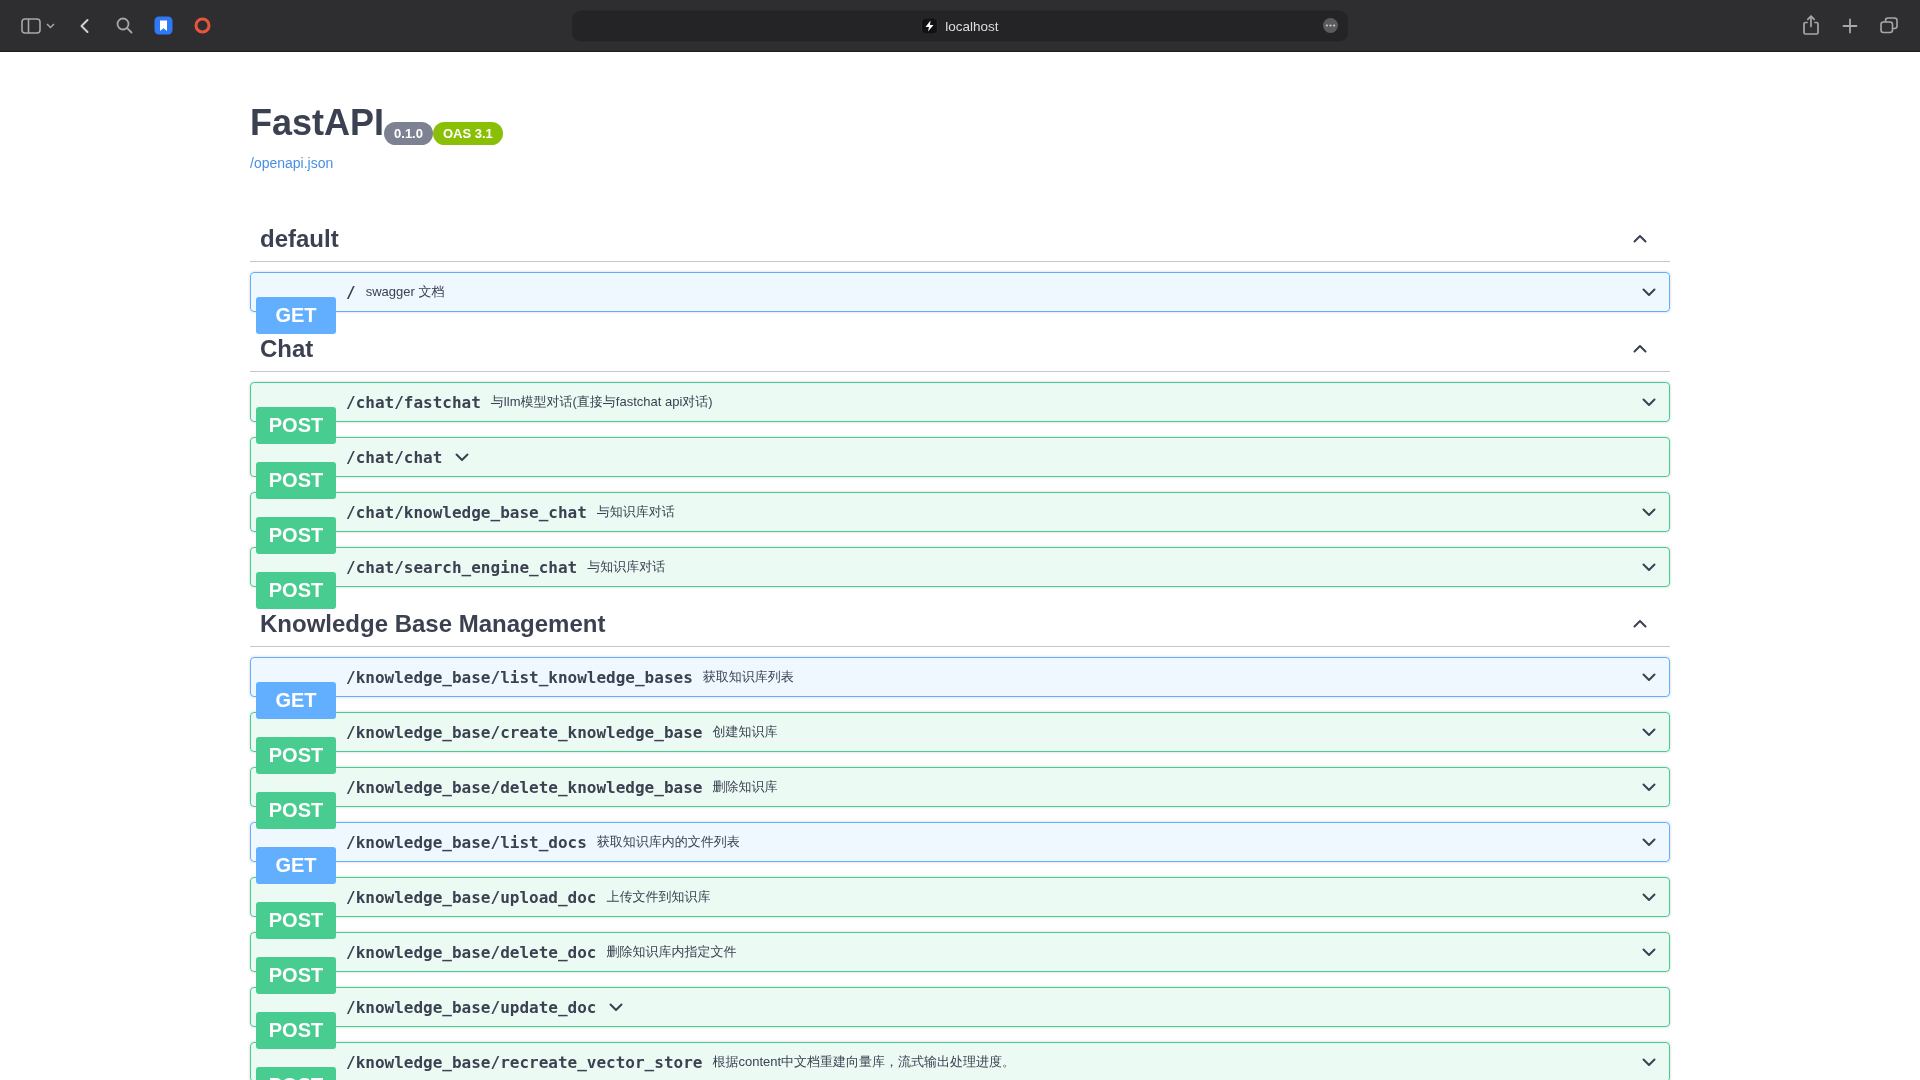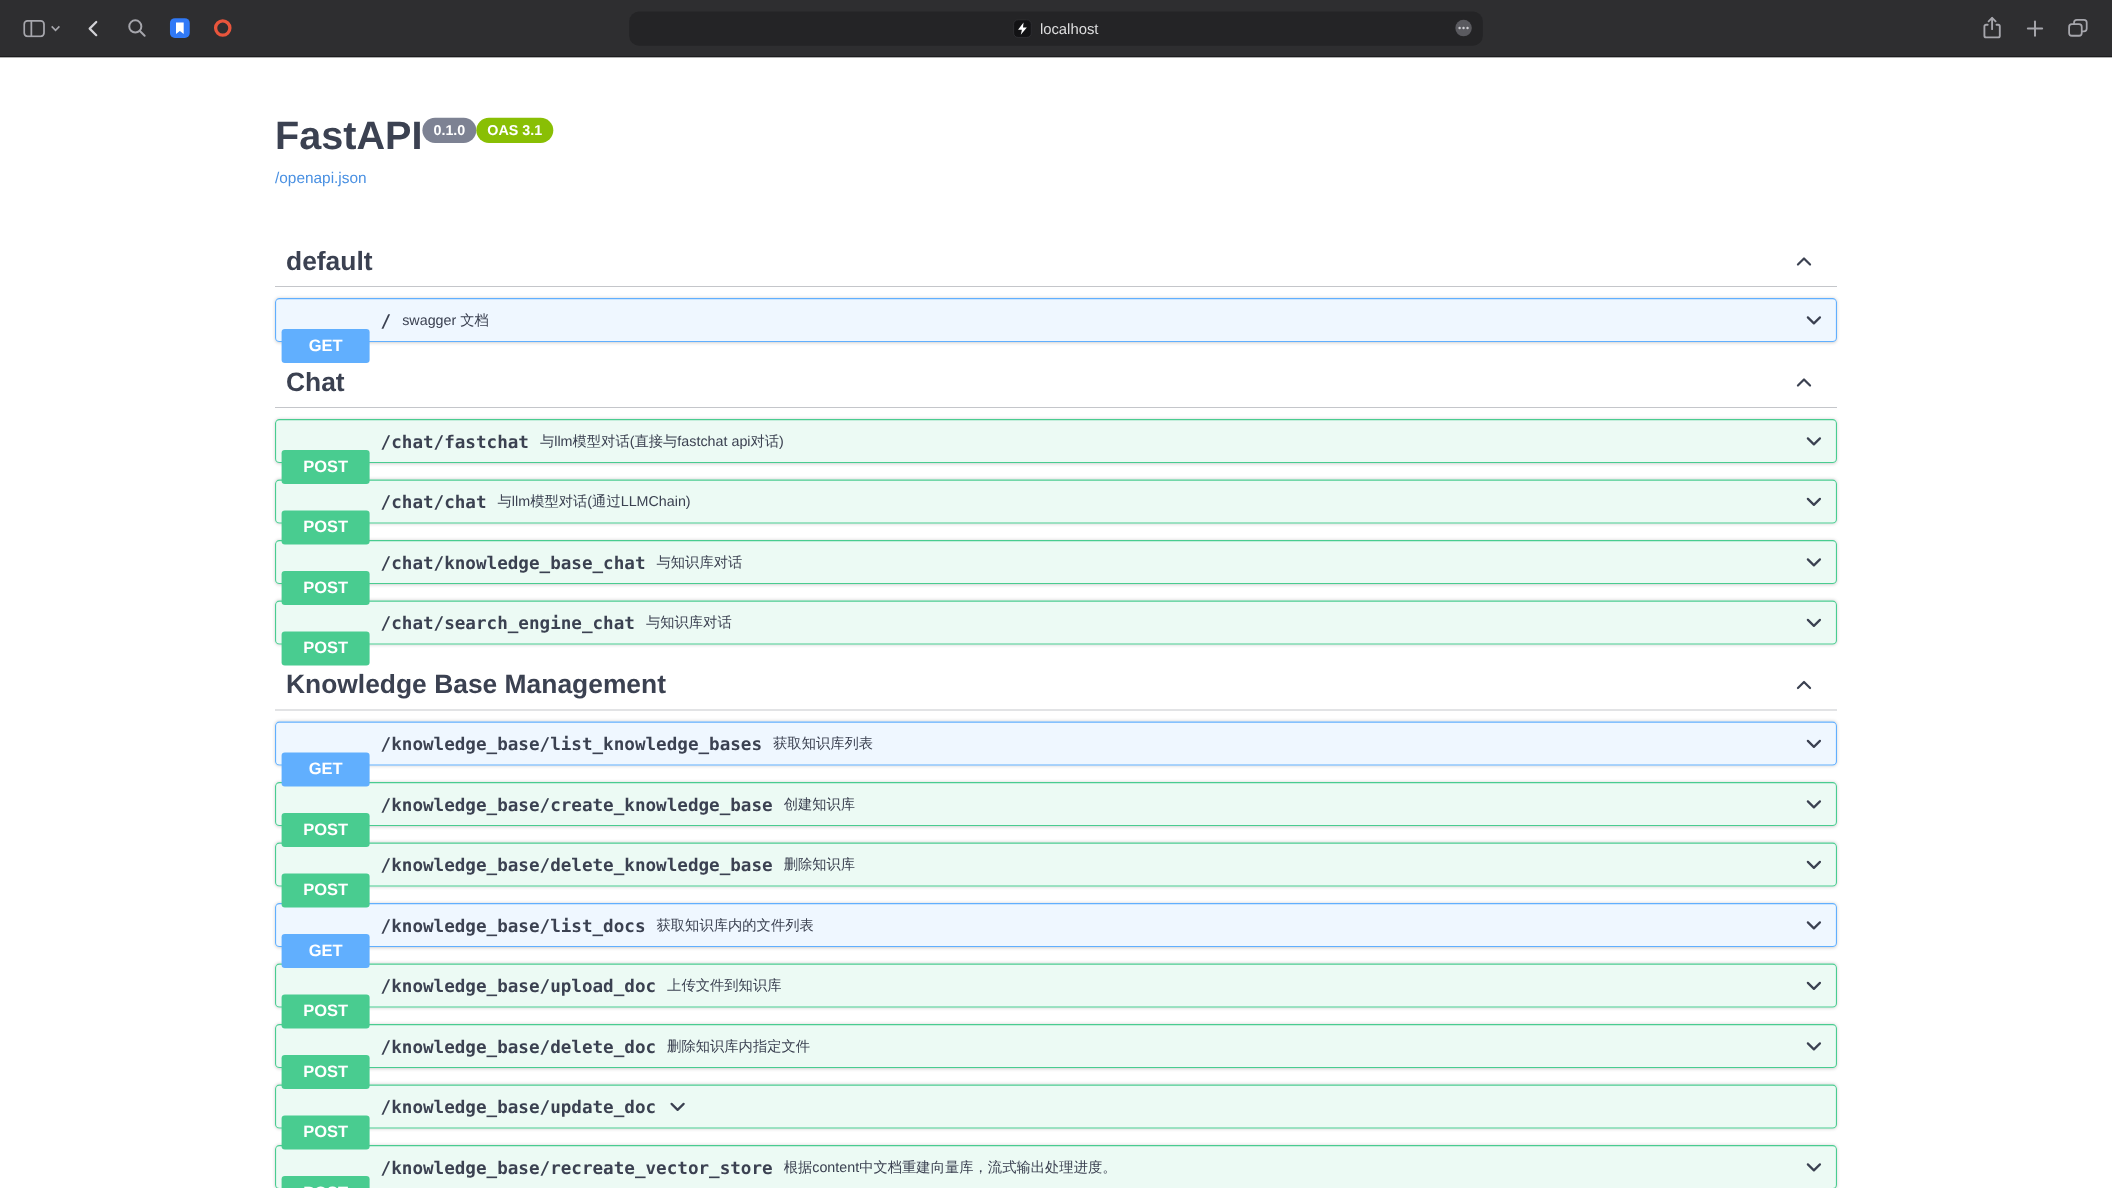--- a/index.html
+++ b/index.html
@@ -46,21 +46,21 @@
 
   
   .swagger-wrapper { max-width: 1460px; margin: 0 auto; padding: 0 20px; color: #3b4151; }
   .info { margin: 50px 0 45px; }
   .api-title-row {
     display: flex; align-items: flex-start; 
     font-size: 36px; font-weight: 700; color: #3b4151; line-height: 1.15;
   }
   .pill {
     border-radius: 57px; color: #fff; font-size: 13px; font-weight: 600;
-    padding: 5px 10px; margin-top: 5px; display: inline-block; line-height: 1;
+    padding: 5px 10px; margin-top: 20px; display: inline-block; line-height: 1;
   }
   .pill.version { background: #7d8293; }
   .pill.oas { background: #89bf04; font-weight: 700; }
   .spec-link {
     display: inline-block; margin-top: 10px;
     color: #4990e2; font-size: 14px; text-decoration: none; cursor: pointer;
   }
 
   .api-section { margin-bottom: 0; }
   .section-header {
@@ -75,21 +75,21 @@
   .endpoint {
     display: flex; align-items: center;
     height: 40px; margin-bottom: 15px;
     border: 1px solid; border-radius: 4px;
     padding: 0 10px 0 5px;
     box-shadow: 0 0 3px rgba(0,0,0,.19);
     cursor: pointer;
   }
   .method {
     min-width: 80px; text-align: center; padding: 7px 0;
-    border-radius: 3px; color: #fff; font-size: 15px; font-weight: 700;
+    border-radius: 3px; color: #fff; font-size: 20px; font-weight: 700;
     font-family: "Liberation Sans", sans-serif; border: none; margin-top: 47px;
   }
   .path {
     font-family: "DejaVu Sans Mono", monospace;
     font-size: 16px; font-weight: 700; color: #3b4151;
     padding: 0 10px; white-space: nowrap;
   }
   .summary { font-size: 13px; color: #3b4151; flex: 1; }
   .expand-btn, .collapse-btn {
     background: none; border: none; display: flex; cursor: pointer; padding: 0;
@@ -224,21 +224,20 @@
     <button class="expand-btn">
       <svg width="20" height="20" viewBox="0 0 20 20">
                 <path d="M4.5 7.5 L10 13 L15.5 7.5" fill="none" stroke="#3b4151" stroke-width="2" stroke-linecap="round" stroke-linejoin="round"></path>
               </svg>
     </button>
   </div>
 
   <div class="endpoint" style="border-color: rgb(73, 204, 144); background: rgba(73, 204, 144, 0.1);">
     <span class="method" style="background: rgb(73, 204, 144);">POST</span>
     <span class="path">/chat/chat</span>
-    <span class="summary">与llm模型对话(通过LLMChain)</span>
     <button class="expand-btn">
       <svg width="20" height="20" viewBox="0 0 20 20">
                 <path d="M4.5 7.5 L10 13 L15.5 7.5" fill="none" stroke="#3b4151" stroke-width="2" stroke-linecap="round" stroke-linejoin="round"></path>
               </svg>
     </button>
   </div>
 
   <div class="endpoint" style="border-color: rgb(73, 204, 144); background: rgba(73, 204, 144, 0.1);">
     <span class="method" style="background: rgb(73, 204, 144);">POST</span>
     <span class="path">/chat/knowledge_base_chat</span>

